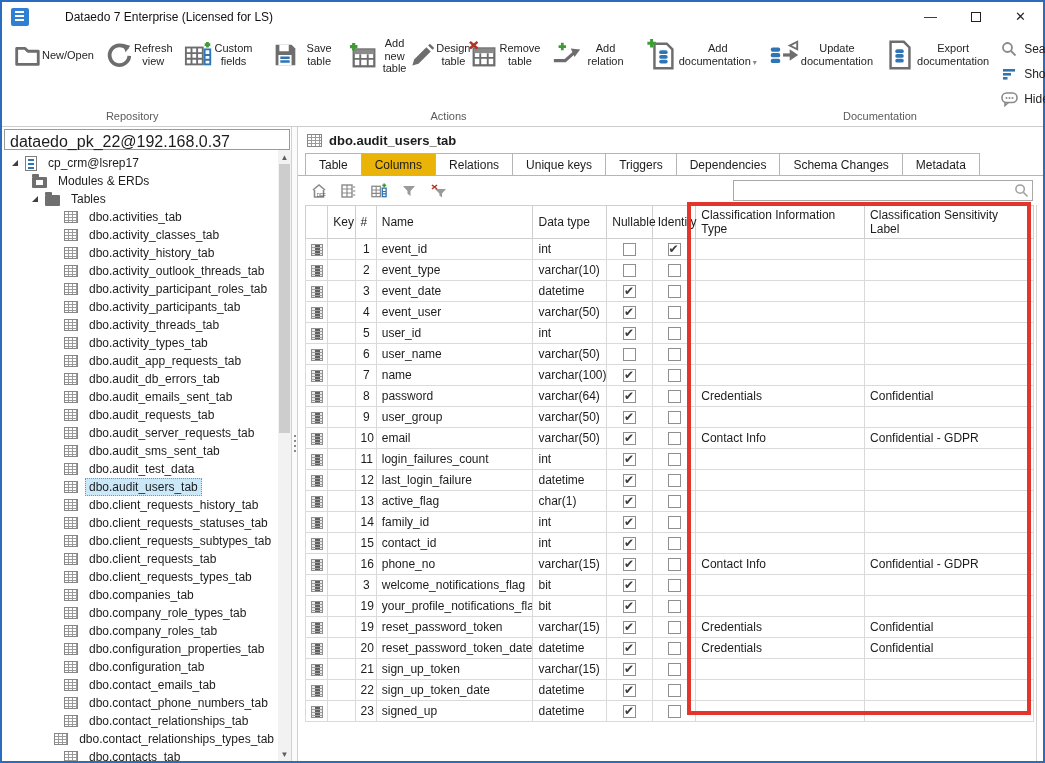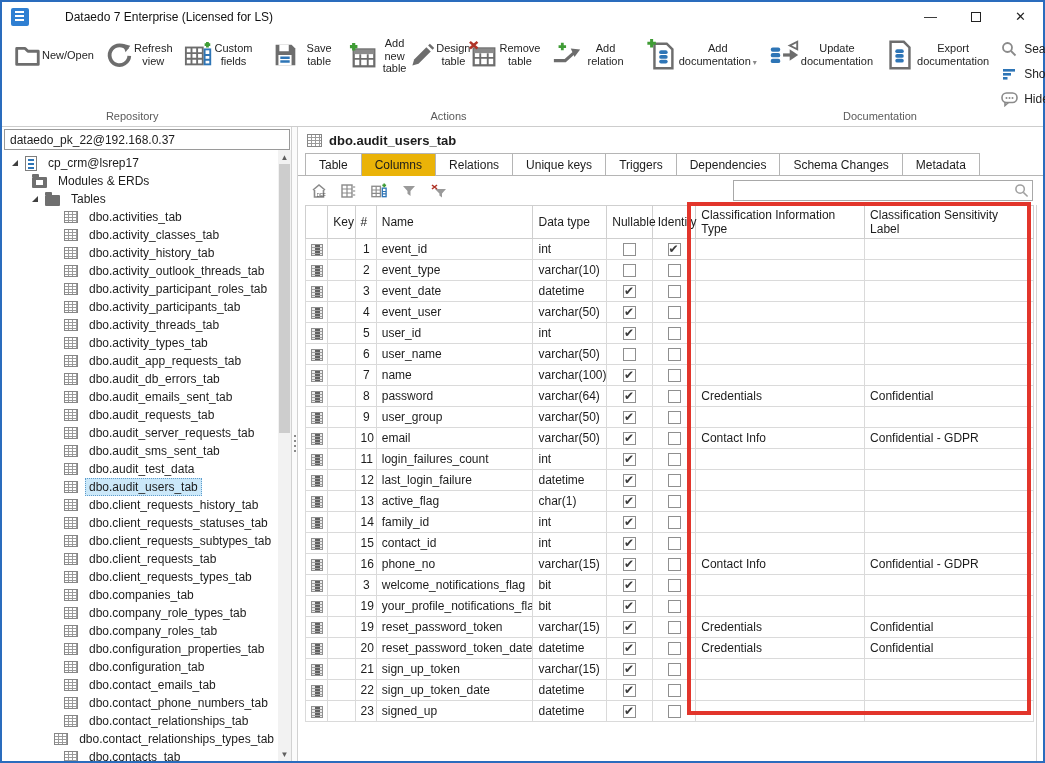--- a/index.html
+++ b/index.html
@@ -29,21 +29,21 @@
 .caret { color:#8a8a8a; font-size:8px; margin-left:2px; }
 .linkcol { display:flex; flex-direction:column; justify-content:flex-start; padding:6px 4px 0 6px; gap:7px; }
 .linkrow { display:flex; align-items:center; gap:6px; font-size:12px; color:#222; cursor:default; white-space:nowrap; }
 .licon { width:18px; height:18px; display:flex; align-items:center; justify-content:center; flex:0 0 18px;font-style:italic; }
 
 
 .content { flex:1; display:flex; overflow:hidden; }
 
 
 .sidebar { width:289px; flex:0 0 289px; display:flex; flex-direction:column; padding:2px 0 0 2px; }
-.sb-header { height:21px; border:1px solid #9a9a9a; padding:3px 5px; font-size:12px; background:#fff; margin-right:1px; }
+.sb-header { height:21px; border:1px solid #9a9a9a; padding:3px 5px; font-size:16px; background:#fff; margin-right:1px; }
 .tree { flex:1; position:relative; overflow:hidden; padding-top:4px;text-align:right; }
 .treerows { margin-right:13px; }
 .trow { height:18px; display:flex; align-items:center; white-space:nowrap; cursor:default; }
 .trow .lbl { padding:1px 3px; border:1px solid transparent; }
 .trow.selected .lbl { background:#cbe8f9; border:1px dotted #5e9ccb; }
 .sp0{width:8px;} .sp1{width:28px;} .sp2{width:60px;}
 .exp { width:0; height:0; border-right:6px solid #404040; border-top:6px solid transparent; margin-right:7px; flex:0 0 auto; }
 .tico { margin-right:7px; flex:0 0 auto; }
 .icon-table { width:14px; height:12px; border:1px solid #868686; background:
   repeating-linear-gradient(to right, transparent 0 3px, #9a9a9a 3px 4px),

